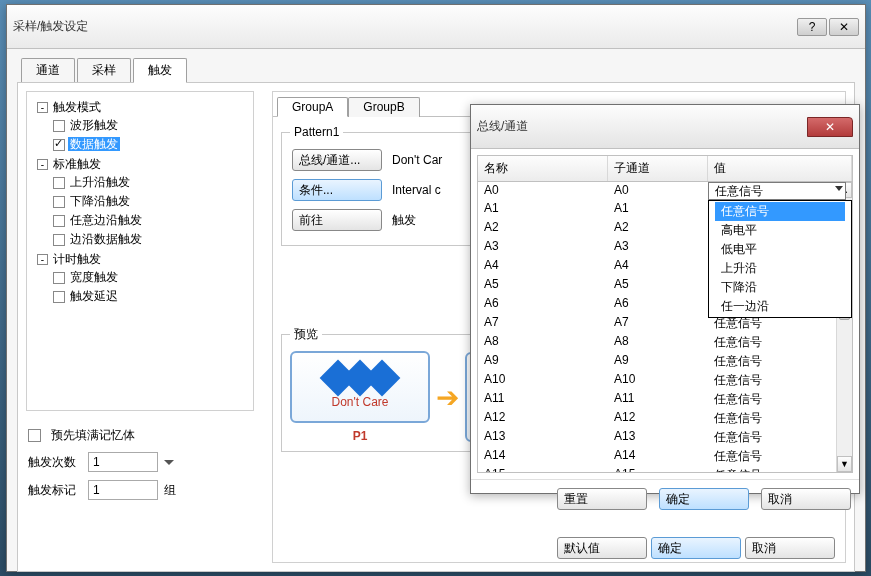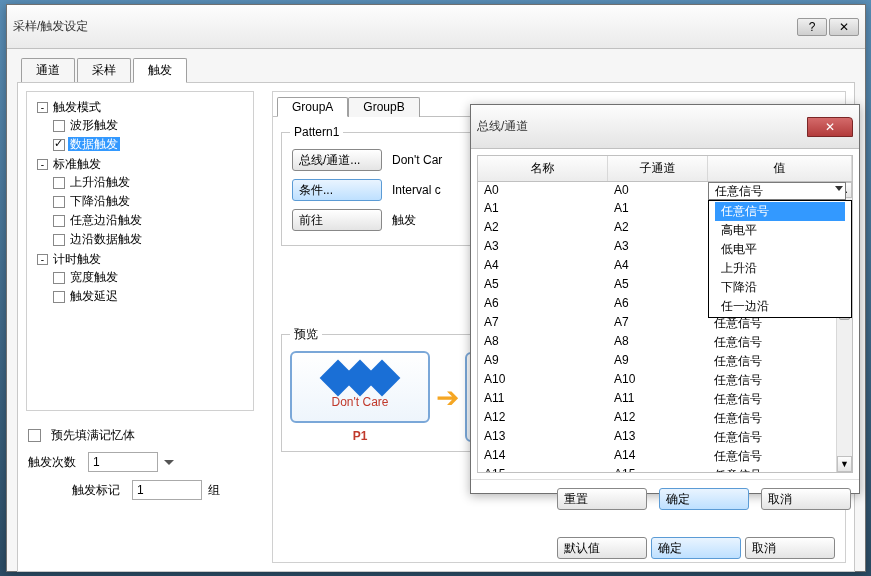--- a/index.html
+++ b/index.html
@@ -40,21 +40,21 @@
 .arrow { color:#f5a623; font-size:28px; margin:0 6px; }
 .preview-target { border:2px solid #7aa7d8; border-radius:6px; width:50px; height:90px; background:linear-gradient(#fff,#eef5fc); }
 .foot-row { display:flex; align-items:center; gap:6px; margin-top:8px; }
 .foot-row input[type=text] { width:70px; height:20px; border:1px solid #aaa; padding:0 4px; }
 .main-buttons { position:absolute; right:28px; bottom:10px; display:flex; }
 
 .dialog { left:470px; top:104px; width:390px; height:390px; z-index:50; }
 .dialog .titlebar { background:linear-gradient(#fdfdfd,#e4e4e4); }
 .dialog .titlebar .close { width:46px; height:20px; border-radius:0 4px 0 0; }
 .dlg-body { padding:6px; height:330px; display:flex; flex-direction:column; }
-.table-head { display:flex; border:1px solid #c0c0c0; background:linear-gradient(#fdfdfd,#ececec);text-align:center; }
+.table-head { display:flex; border:1px solid #c0c0c0; background:linear-gradient(#fdfdfd,#ececec); }
 .table-head div { padding:4px 6px; border-right:1px solid #d8d8d8; }
 .col-name { width:130px; } .col-sub { width:100px; } .col-val { flex:1; }
 .table-body { flex:1; overflow-y:auto; border:1px solid #c0c0c0; border-top:none; background:#fff; position:relative; }
 .trow { display:flex; }
 .trow div { padding:1px 6px; }
 .dropdown-cell { position:relative; }
 .combo { border:1px solid #7a7a7a; height:18px; display:flex; align-items:center; padding:0 4px; background:#fff; position:relative; }
 .combo .arrow-down { position:absolute; right:2px; top:3px; width:0; height:0; border-left:4px solid transparent; border-right:4px solid transparent; border-top:5px solid #333; }
 .options { position:absolute; top:18px; left:0; right:0; border:1px solid #000; background:#fff; z-index:100; }
 .options div { padding:1px 6px; }
@@ -110,21 +110,21 @@
         <div class="foot-row">
           <span class="checkbox-inline"></span>
           <span>预先填满记忆体</span>
         </div>
         <div class="foot-row">
           <span style="width:54px;">触发次数</span>
           <input type="text" value="1" style="">
           <span style="width:10px; height:0; border-left:5px solid transparent; border-right:5px solid transparent; border-top:5px solid #555; display:inline-block;"></span>
         </div>
         <div class="foot-row">
-          <span style="width:54px;margin-left:44px;">触发标记</span>
+          <span style="width:54px;">触发标记</span>
           <input type="text" value="1" style="">
           <span>组</span>
         </div>
       </div>
     </div>
 
     <div class="right-panel">
       <div class="grouptabs">
         <div class="gtab active">GroupA</div>
         <div class="gtab">GroupB</div>

